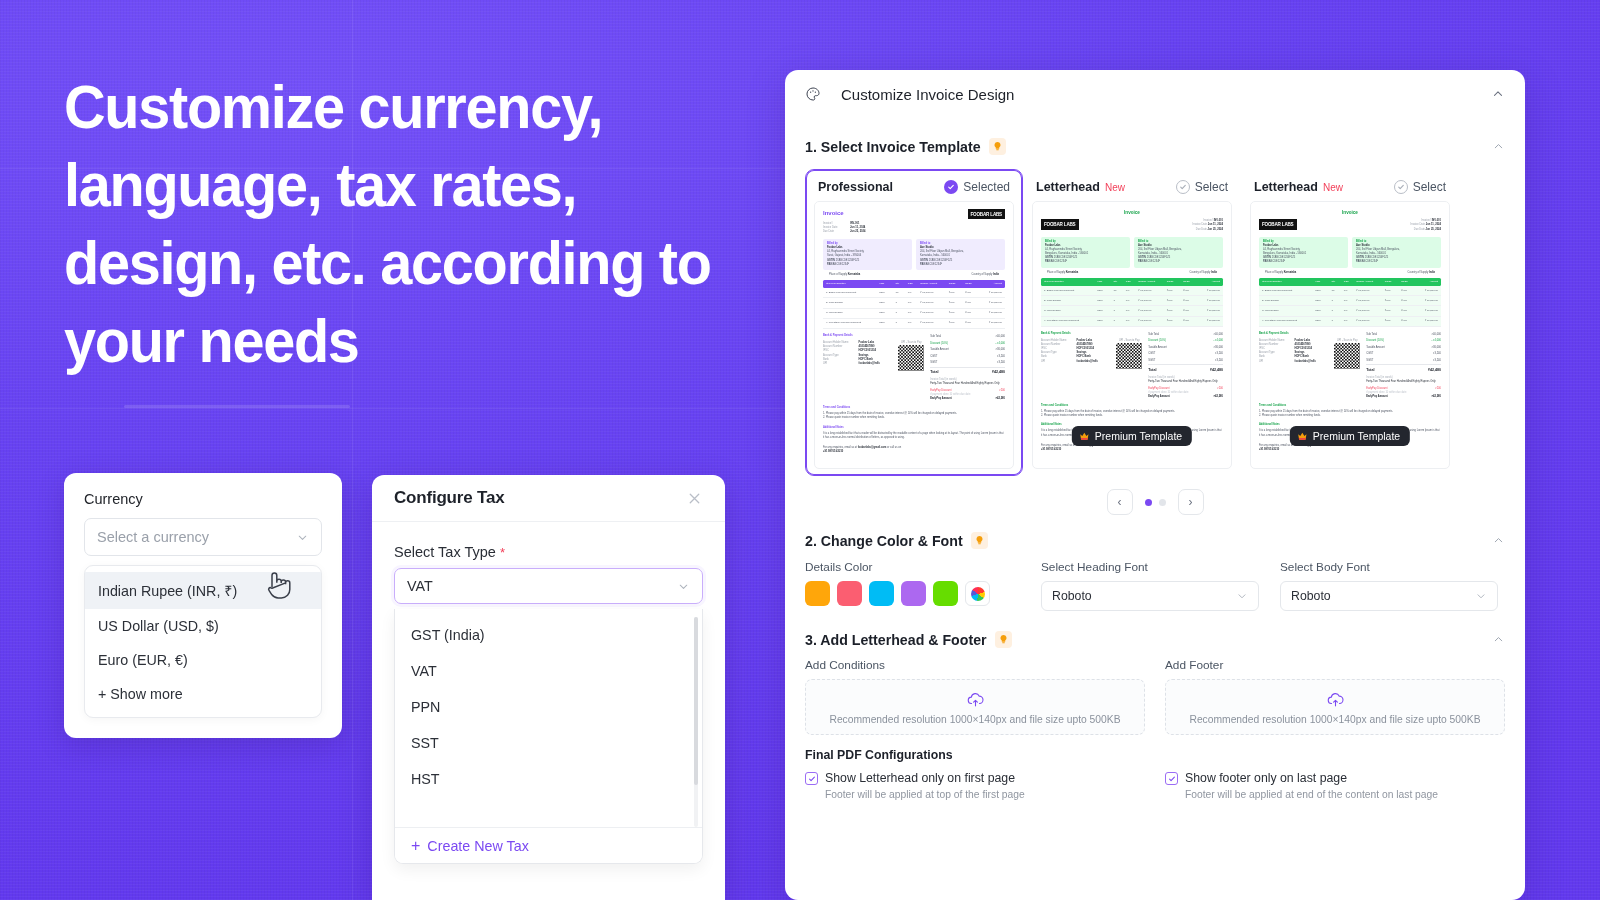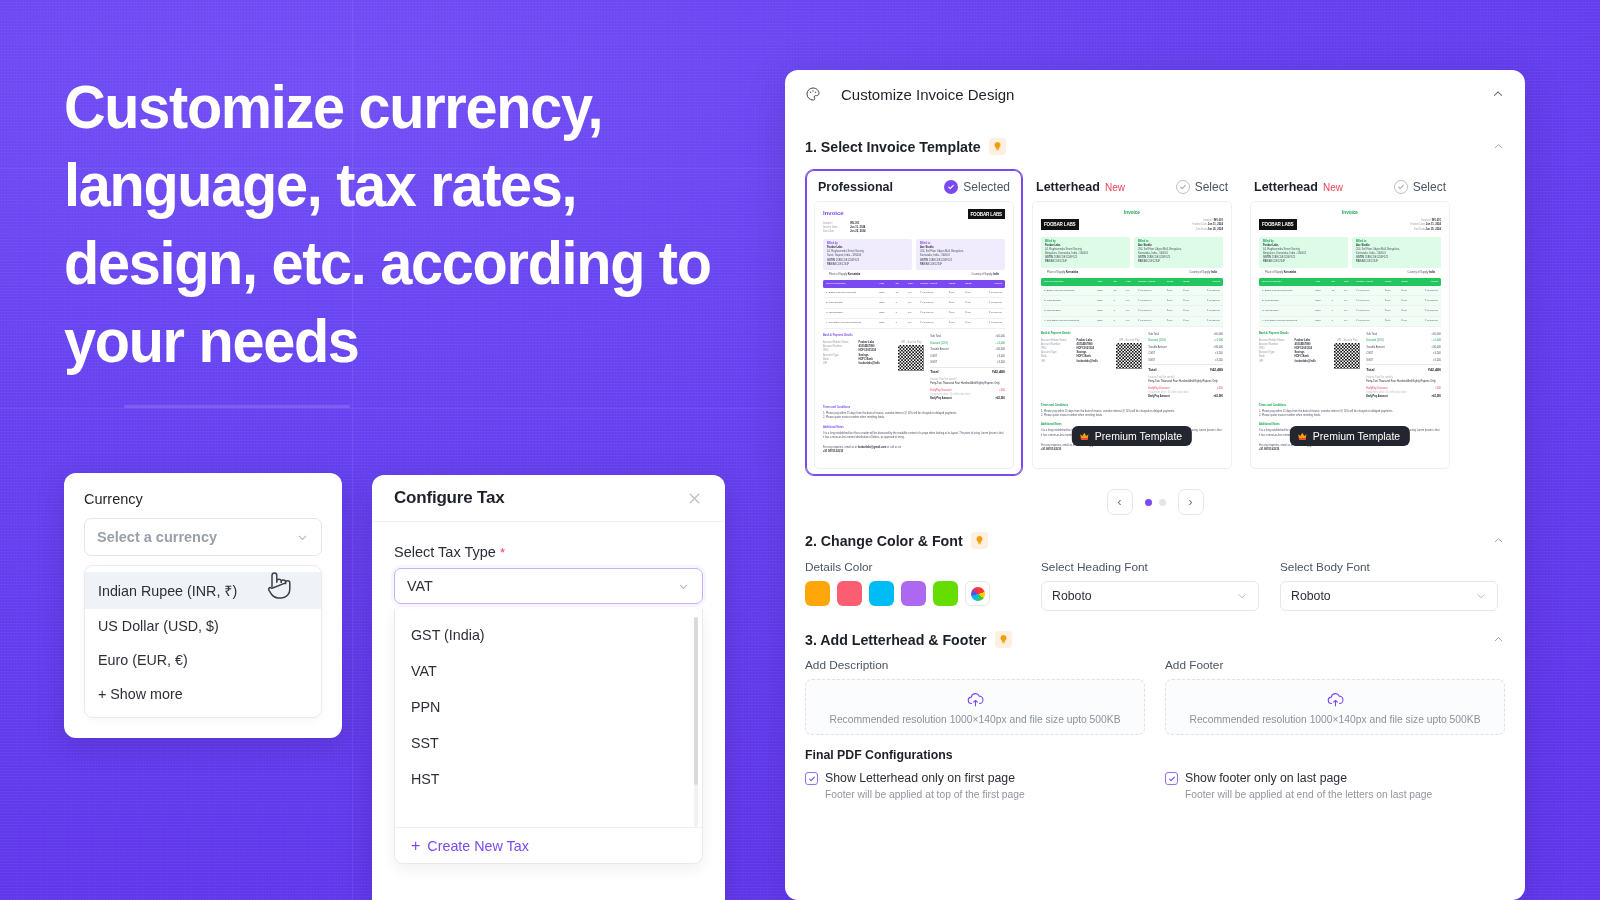--- a/index.html
+++ b/index.html
@@ -33,21 +33,21 @@
   #currency-card {
     position: absolute; left: 64px; top: 473px; width: 278px;
     background: #fff; border-radius: 12px;
     box-shadow: 0 8px 28px rgba(40,10,90,.18);
     padding: 18px 20px 20px;
   }
   #currency-card .label { font-size: 14.5px; color: #22252B; font-weight: 400; margin-bottom: 11px; }
   .cur-select {
     height: 38px; border: 1px solid #E2E5EA; border-radius: 7px;
     display: flex; align-items: center; padding: 0 12px;
-    font-size: 14.5px; color: #9AA0AA; justify-content: space-between; font-weight: bold;
+    font-size: 14.5px; color: #9AA0AA; justify-content: space-between;
   }
   .cur-list {
     margin-top: 9px; border: 1px solid #E8EAEE; border-radius: 9px;
     padding: 6px 0; background: #fff;
     box-shadow: 0 2px 10px rgba(0,0,0,.04);
   }
   .cur-item { padding: 9px 13px; font-size: 14.3px; color: #2C3038; }
   .cur-item.hl { background: #EFF2F6; }
   .cur-item.more { color: #2C3038; }
 
@@ -863,21 +863,21 @@
           <rect x="4.2" y="10.8" width="3.6" height="1.1" rx=".5" fill="#F59E0B"></rect>
         </svg>
     </span>
     <svg class="sec-chev" width="13" height="13" viewBox="0 0 20 20" fill="none">
         <path d="M5 12l5-5 5 5" stroke="#9CA3AF" stroke-width="1.5" stroke-linecap="round" stroke-linejoin="round"></path>
       </svg>
   </div>
 
   <div style="display:flex;gap:20px;padding:10px 20px 0;">
     <div style="flex:1;">
-      <div class="field-label">Add Description</div>
+      <div class="field-label">Add Conditions</div>
       <div class="upload">
         <svg width="19" height="19" viewBox="0 0 24 24" fill="none">
             <path d="M7 17a4 4 0 01-.3-8 5.2 5.2 0 019.9-1.3A3.8 3.8 0 0117 17" stroke="#7B49F2" stroke-width="1.4" stroke-linecap="round"></path>
             <path d="M12 20v-7m0 0l-2.4 2.4M12 13l2.4 2.4" stroke="#7B49F2" stroke-width="1.4" stroke-linecap="round" stroke-linejoin="round"></path>
           </svg>
         <span class="hint">Recommended resolution 1000×140px and file size upto 500KB</span>
       </div>
     </div>
     <div style="flex:1;">
       <div class="field-label">Add Footer</div>
@@ -907,17 +907,17 @@
       </div>
       <div style="flex:1;">
         <div class="chk-row">
           <span class="chk">
               <svg width="8" height="8" viewBox="0 0 12 12" fill="none">
                 <path d="M2.4 6.2l2.2 2.2 5-5.2" stroke="#7B49F2" stroke-width="1.6" stroke-linecap="round" stroke-linejoin="round"></path>
               </svg>
             </span>
           <span class="chk-main">Show footer only on last page</span>
         </div>
-        <div class="chk-sub" style="margin-left:20px;">Footer will be applied at end of the letters on last page</div>
+        <div class="chk-sub" style="margin-left:20px;">Footer will be applied at end of the content on last page</div>
       </div>
     </div>
   </div>
 </div>
 
 </body></html>

